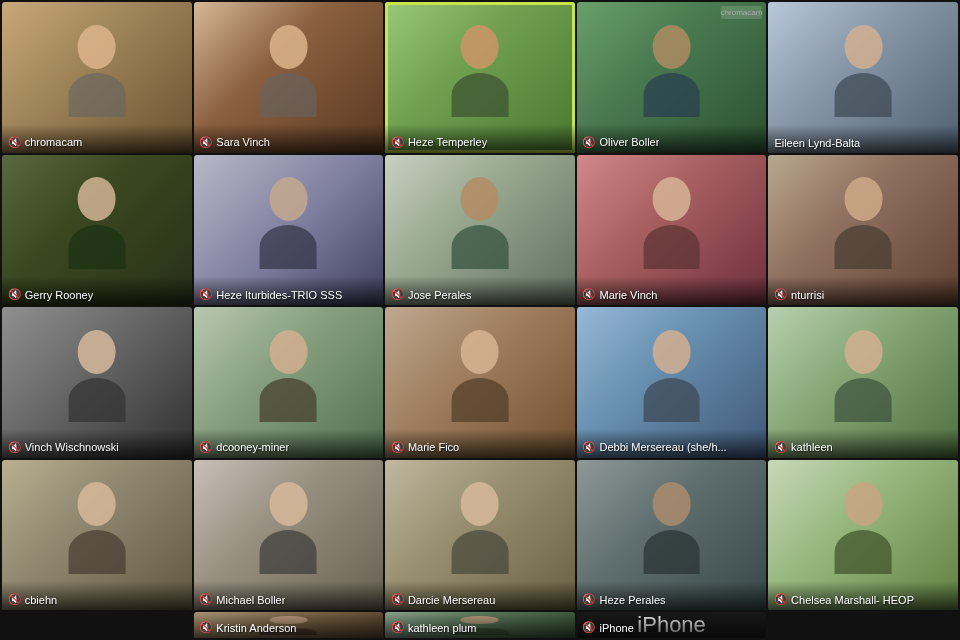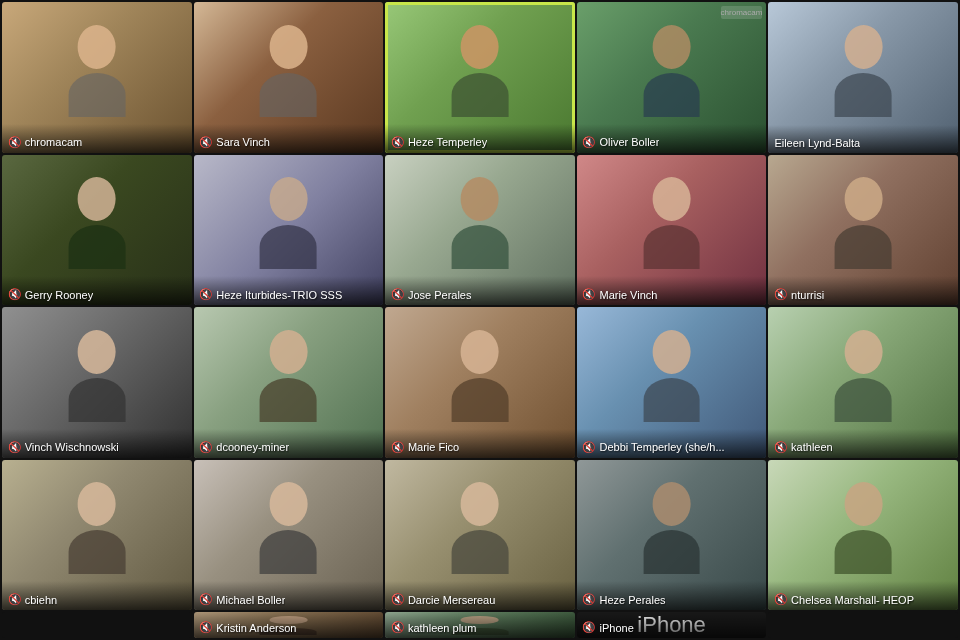--- a/index.html
+++ b/index.html
@@ -280,21 +280,21 @@
     </div>
   </div>
 
   <div class="participant p14">
     <div class="face-overlay">
       <div class="face-head" style="background:rgba(210,175,145,0.85);"></div>
       <div class="face-body" style="background:rgba(60,70,80,0.7);"></div>
     </div>
     <div class="name-bar">
       <span class="mic-icon">🔇</span>
-      <span class="name-text">Debbi Temperley (she/h...</span>
+      <span class="name-text">Debbi Mersereau (she/h...</span>
     </div>
   </div>
 
   <div class="participant p15">
     <div class="face-overlay">
       <div class="face-head" style="background:rgba(210,175,145,0.85);"></div>
       <div class="face-body" style="background:rgba(60,80,60,0.7);"></div>
     </div>
     <div class="name-bar">
       <span class="mic-icon">🔇</span>

